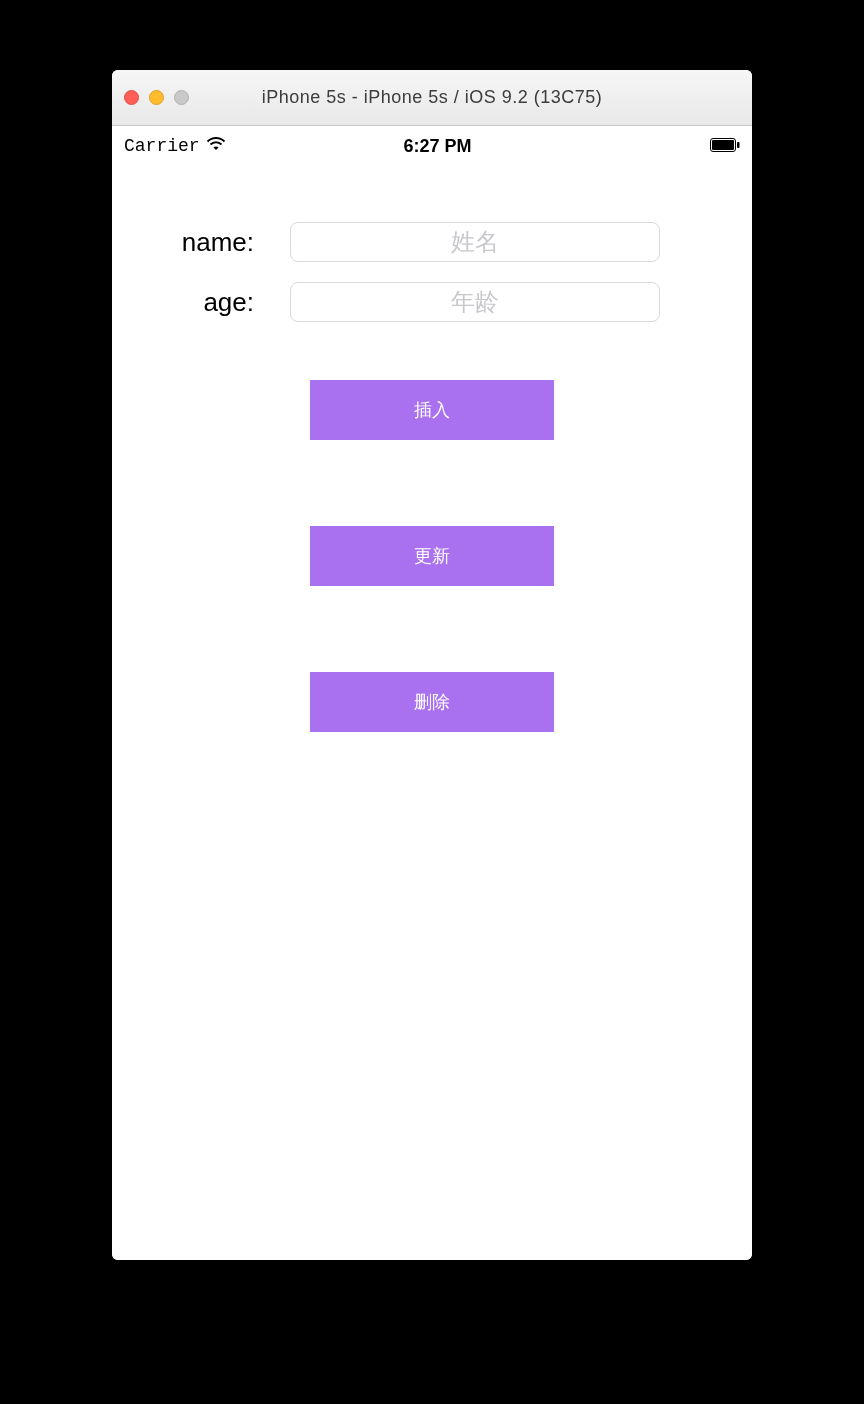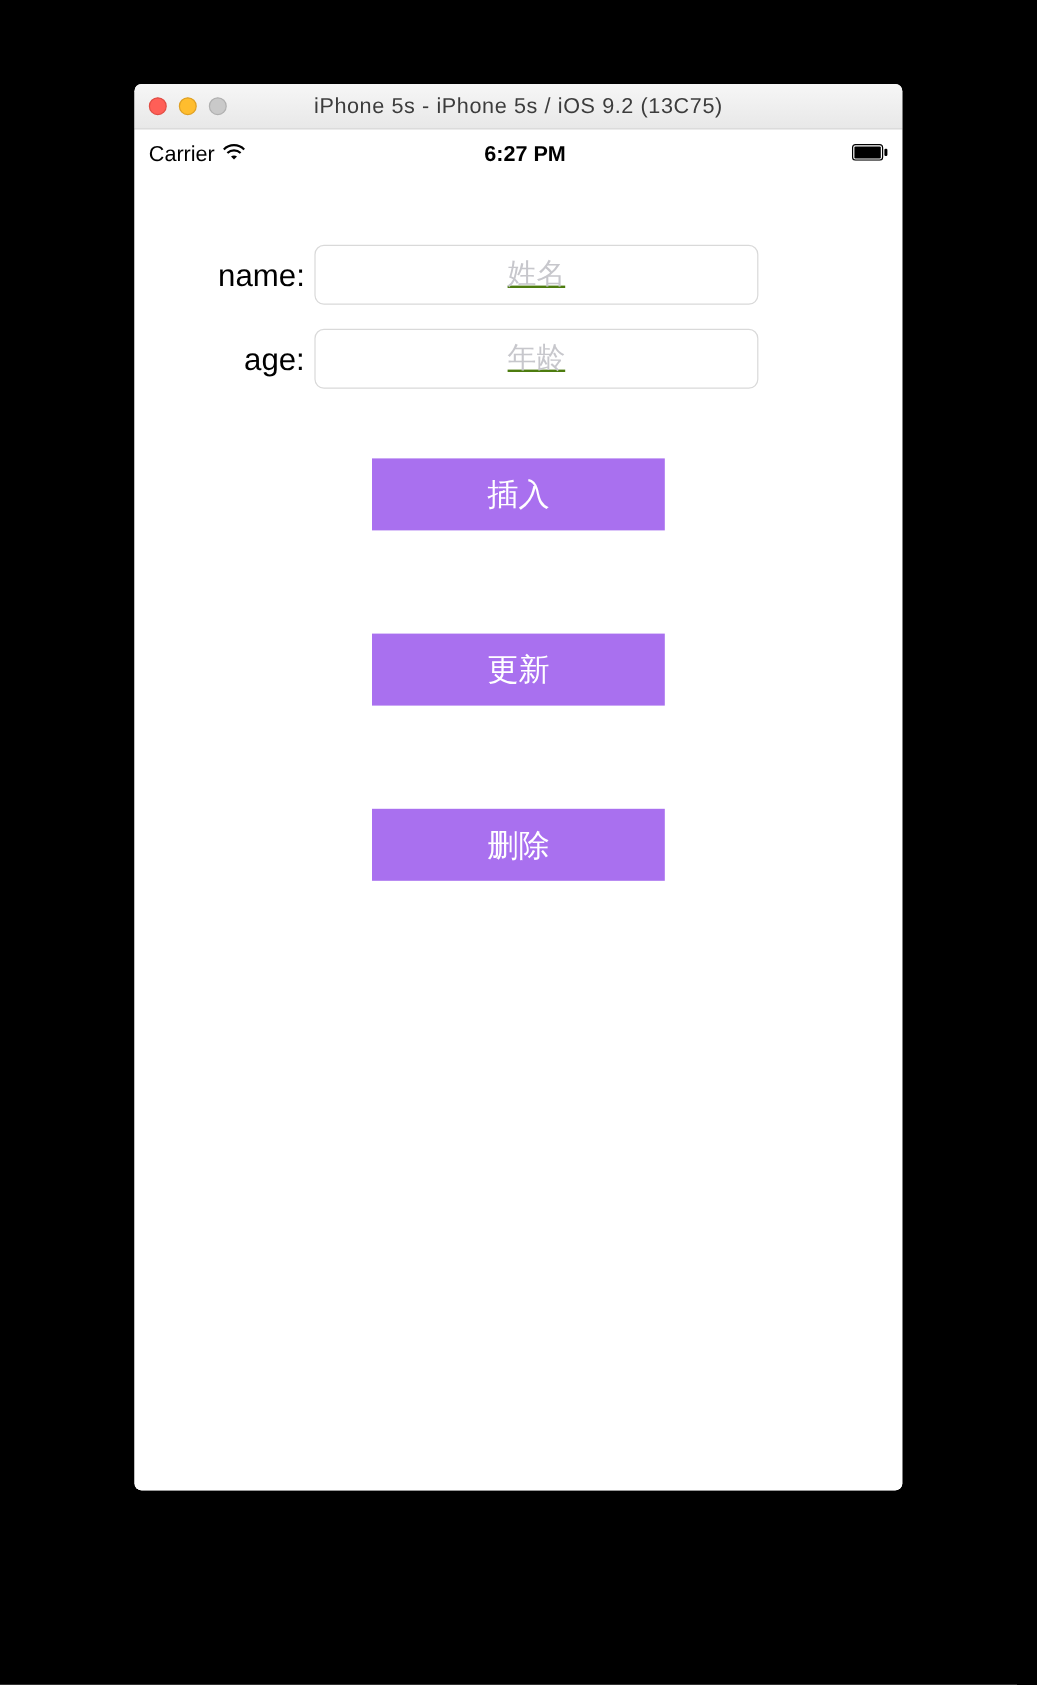--- a/index.html
+++ b/index.html
@@ -18,21 +18,21 @@
       padding-top: 70px;
     }
     .simulator-window {
       width: 640px;
       background: #fff;
       border-radius: 6px;
       overflow: hidden;
       box-shadow: 0 10px 40px rgba(0,0,0,0.6);
     }
     .titlebar {
-      height: 38px;
+      height: 56px;
       background: linear-gradient(#f6f6f6, #e8e8e8);
       border-bottom: 1px solid #c9c9c9;
       display: flex;
       align-items: center;
       padding: 0 12px;
       position: relative;
     }
     .traffic-lights {
       display: flex;
       gap: 10px;
@@ -67,20 +67,21 @@
       align-items: center;
       justify-content: space-between;
       padding: 0 12px;
       font-size: 18px;
       color: #000;
     }
     .status-left {
       display: flex;
       align-items: center;
       gap: 6px;
+      font-family: Liberation Mono, monospace;
     }
     .wifi-icon {
       display: inline-block;
     }
     .status-center {
       font-weight: 600;
       position: absolute;
       left: 0; right: 0;
       text-align: center;
       pointer-events: none;
@@ -95,58 +96,58 @@
     }
     .app-content {
       padding-top: 56px;
     }
     .form-row {
       display: flex;
       align-items: center;
       margin-bottom: 20px;
       padding-left: 40px;
       padding-right: 40px;
+      gap: 28px;
     }
     .form-label {
       width: 110px;
       text-align: right;
       font-size: 26px;
       color: #000;
       padding-right: 8px;
     }
     .text-field {
       flex: 1;
-      height: 50px;
+      height: 40px;
       border: 1px solid #d9d9d9;
       border-radius: 8px;
       font-size: 24px;
       text-align: center;
-      color: #4d7c0f;
+      color: #6d28d9;
       background: #fff;
       outline: none;
       max-width: 370px;
-      text-decoration: underline;
     }
     .text-field::placeholder {
       color: #c7c7cc;
     }
     .button-stack {
       display: flex;
       flex-direction: column;
       align-items: center;
       gap: 86px;
       margin-top: 58px;
     }
     .action-button {
       width: 244px;
       height: 60px;
       border: none;
       background: #a970ef;
       color: #fff;
-      font-size: 26px;
+      font-size: 18px;
       cursor: pointer;
       font-family: inherit;
     }
   </style>
 </head>
 <body>
 
 <div class="simulator-window">
   <div class="titlebar">
     <div class="traffic-lights">

